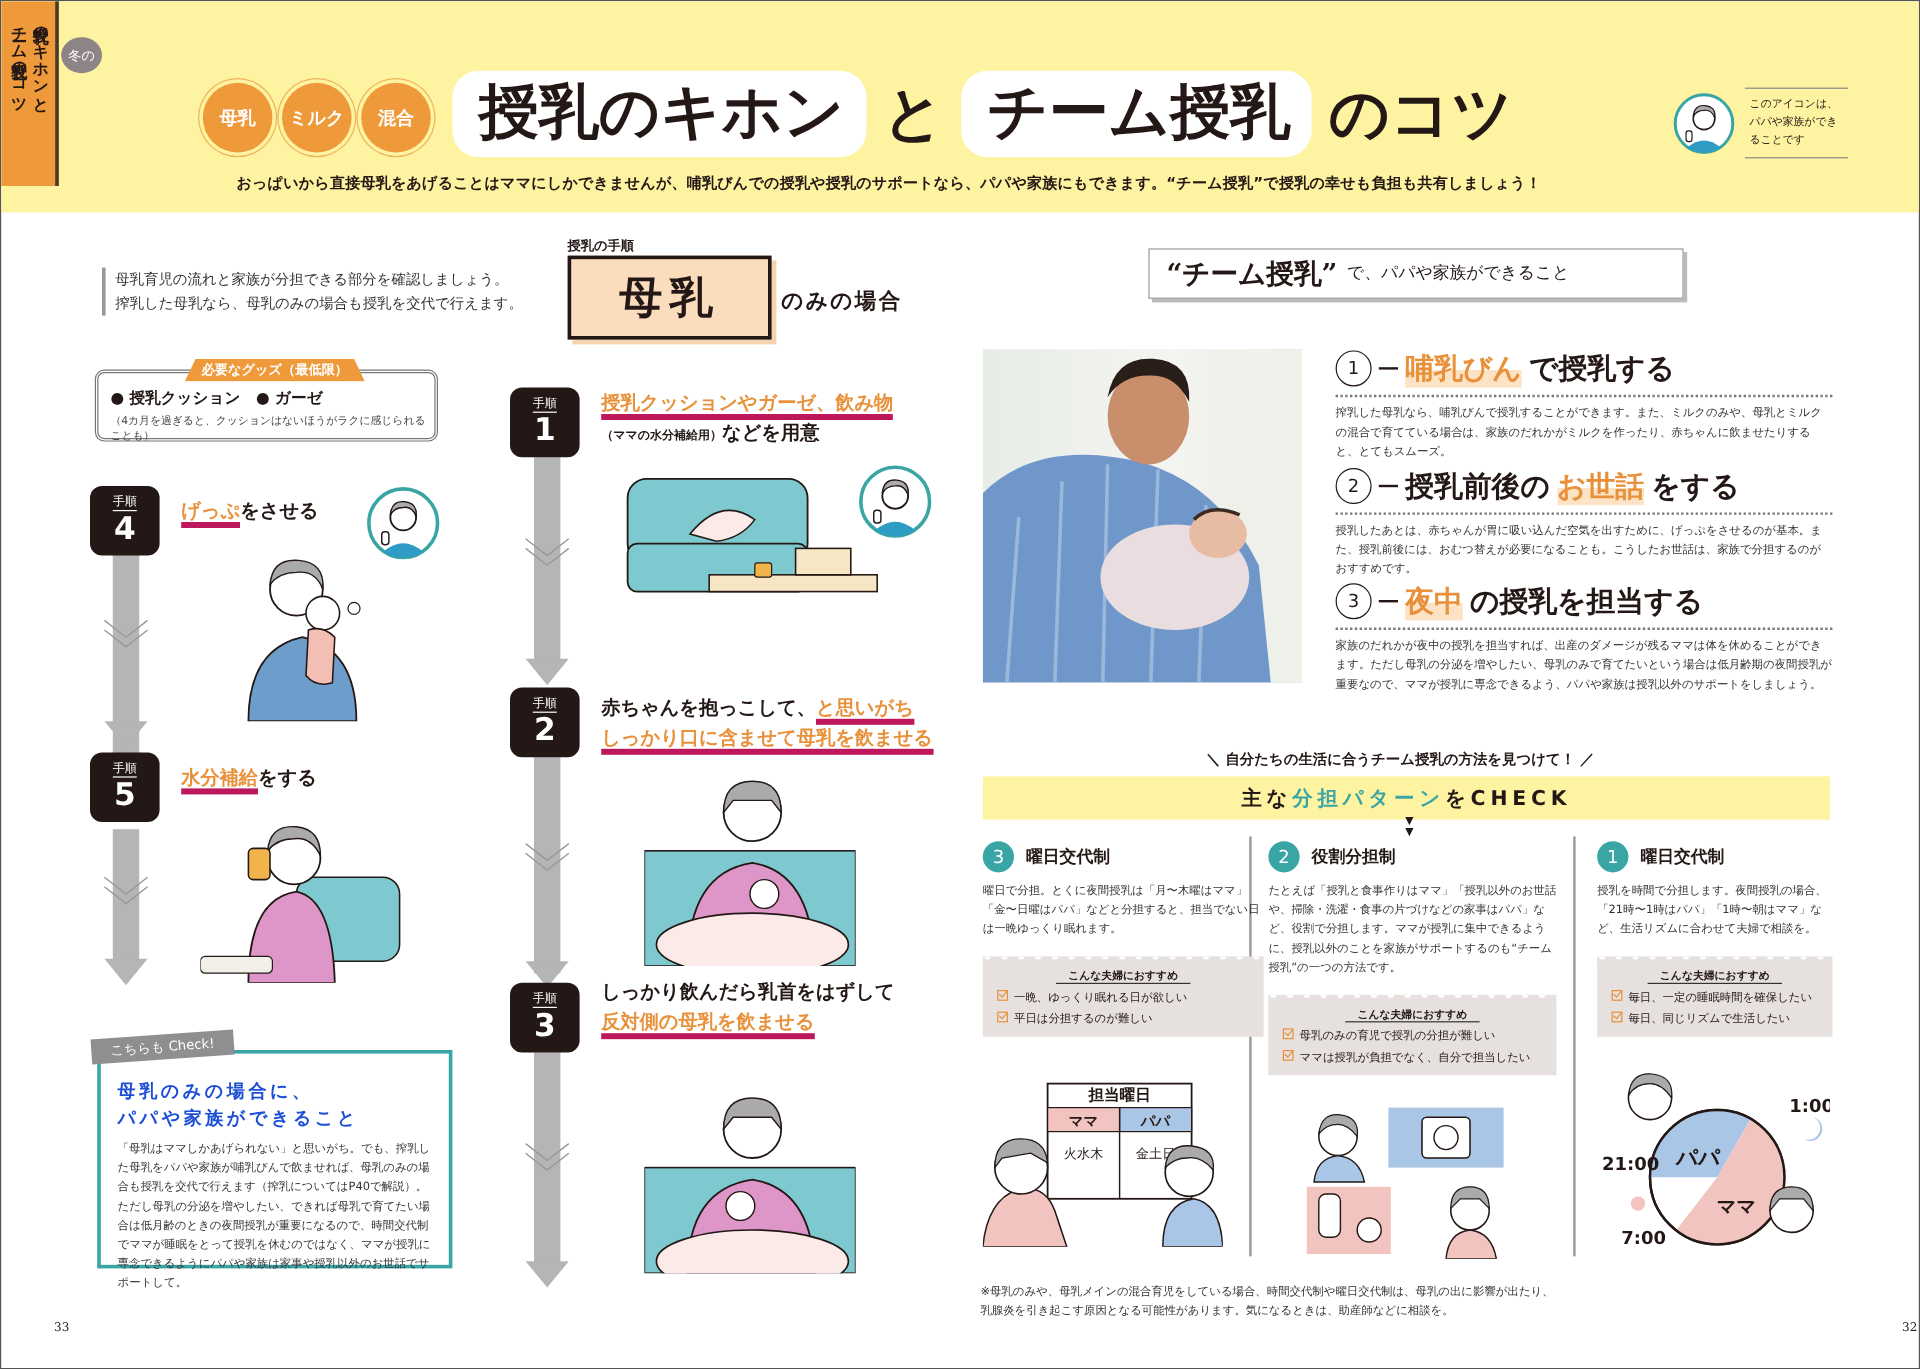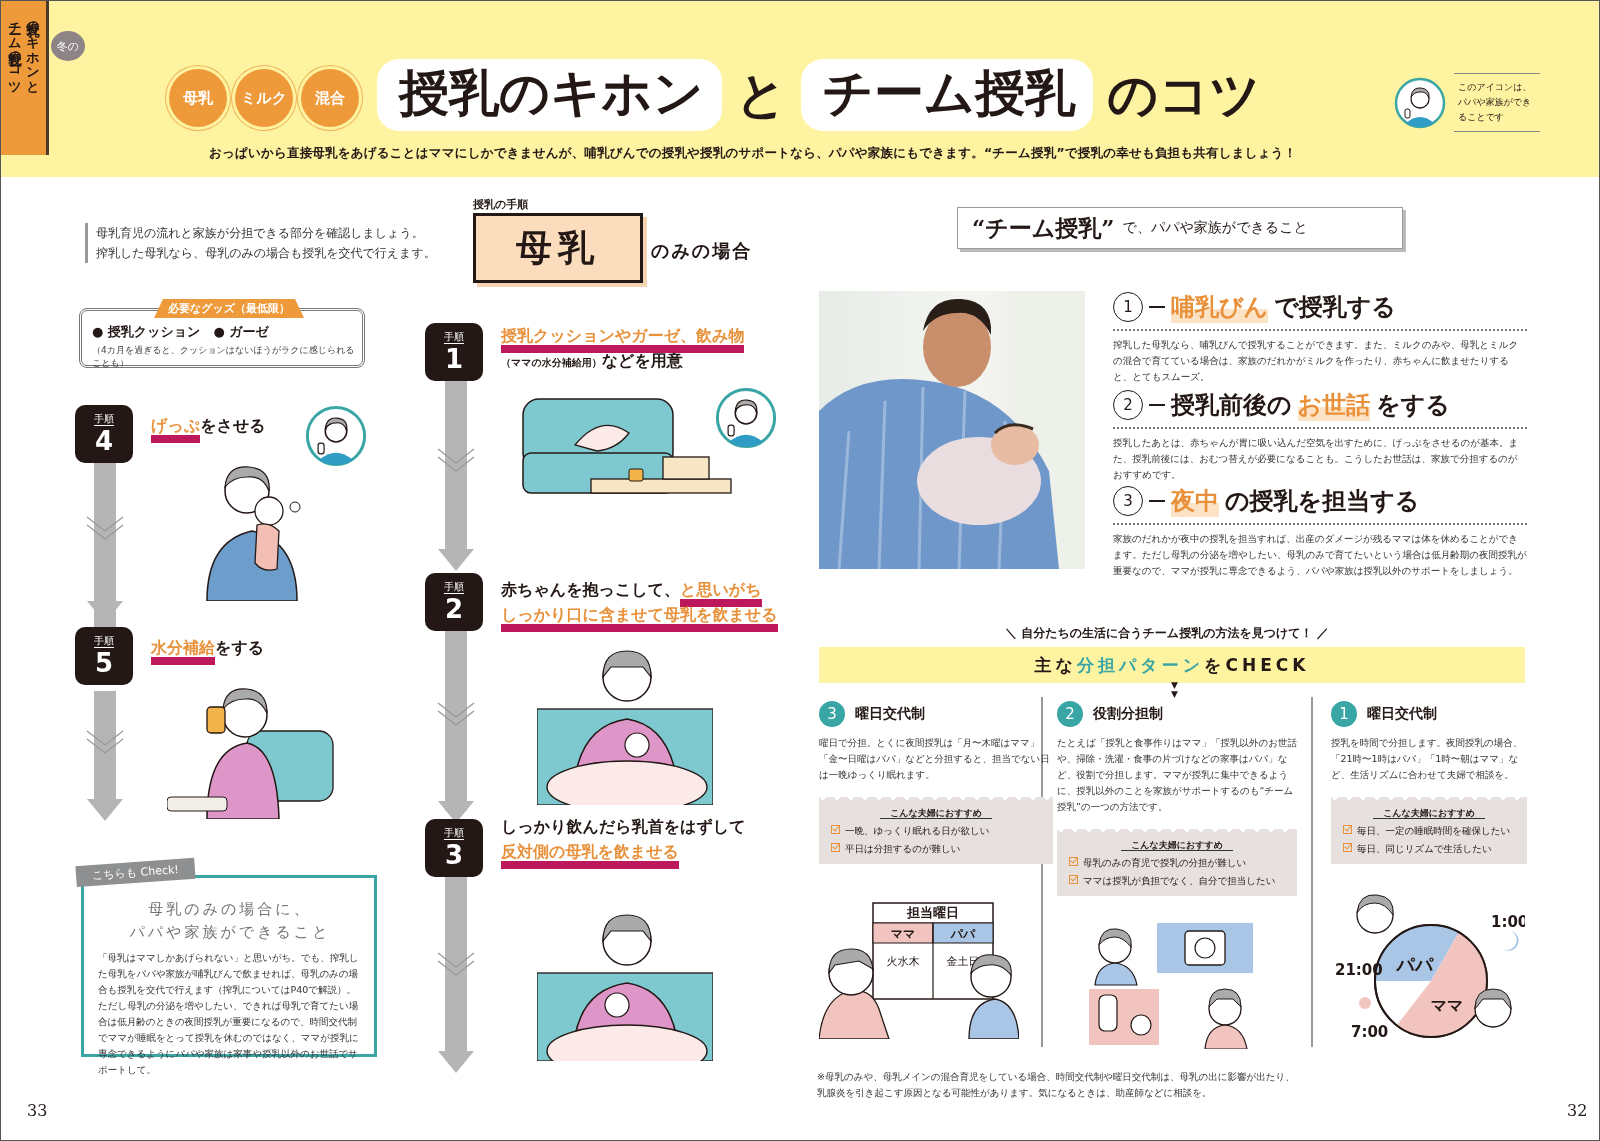--- a/index.html
+++ b/index.html
@@ -10,49 +10,49 @@
   
   .header { position: absolute; left: 0; top: 0; width: 1600px; height: 176px; background: #fdf3a0; }
   .side-tab { position: absolute; left: 0; top: 0; width: 48px; height: 154px; background: #ef9a3a; border-right: 3px solid #4a3b2a; display: flex; flex-direction: row-reverse; justify-content: center; padding-top: 12px; gap: 2px; }
   .side-tab span { writing-mode: vertical-rl; font-size: 13px; font-weight: bold; color: #231815; line-height: 16px; letter-spacing: 0; }
   .season-bubble { position: absolute; left: 50px; top: 30px; width: 34px; height: 30px; border-radius: 50%; background: #8d8585; color: #fff; font-size: 11px; font-weight: normal; display: flex; align-items: center; justify-content: center; }
   .badges { position: absolute; left: 168px; top: 68px; display: flex; gap: 8px; }
   .badge { width: 58px; height: 58px; border-radius: 50%; background: #ef9a3a; box-shadow: 0 0 0 3px #fdf3a0, 0 0 0 4px #efb35a; color: #fff; font-size: 15px; font-weight: bold; display: flex; align-items: center; justify-content: center; }
   .title-row { position: absolute; left: 376px; top: 58px; display: flex; align-items: center; gap: 14px; }
   .title-pill { background: #fff; border-radius: 22px; padding: 2px 18px 6px 22px; font-size: 50px; font-weight: bold; color: #231815; line-height: 64px; }
   .title-plain { font-size: 50px; font-weight: bold; line-height: 64px; color: #231815; }
-  .intro { position: absolute; left: 208px; top: 144px; font-size: 12.5px; font-weight: bold; color: #231815; letter-spacing: 0.2px; }
+  .intro { position: absolute; left: 196px; top: 144px; font-size: 12.5px; font-weight: bold; color: #231815; letter-spacing: 0.2px; }
   .icon-note { position: absolute; left: 1393px; top: 72px; display: flex; align-items: center; gap: 8px; }
   .icon-note .avatar { width: 52px; height: 52px; }
   .icon-note .note-text { border-top: 1.5px solid #888; border-bottom: 1.5px solid #888; padding: 6px 4px; font-size: 9px; line-height: 15px; color: #231815; width: 86px; }
 
   
   .lead { position: absolute; left: 84px; top: 222px; border-left: 3px solid #999; padding-left: 8px; font-size: 12px; line-height: 20px; color: #333; }
   .goods-box { position: absolute; left: 78px; top: 307px; width: 286px; height: 60px; border: 3px double #777; border-radius: 8px; padding: 12px 0 0 10px; }
   .goods-label { position: absolute; left: 72px; top: -12px; background: #ef9a3a; color: #fff; font-size: 11px; font-weight: bold; padding: 2px 14px; clip-path: polygon(6% 0, 94% 0, 100% 100%, 0 100%); }
   .goods-items { font-size: 13px; font-weight: bold; }
   .goods-note { font-size: 9px; color: #444; margin-top: 3px; }
 
   .step-box { position: absolute; width: 58px; height: 58px; background: #231815; border-radius: 10px; color: #fff; display: flex; flex-direction: column; align-items: center; justify-content: center; }
   .step-box .lbl { font-size: 10px; border-bottom: 1px solid #fff; line-height: 13px; }
   .step-box .num { font-size: 26px; font-weight: bold; line-height: 30px; }
   .arrow-shaft { position: absolute; width: 22px; background: #b5b5b5; }
   .arrow-head { position: absolute; width: 0; height: 0; border-left: 18px solid transparent; border-right: 18px solid transparent; border-top: 22px solid #b5b5b5; }
   .chev { position: absolute; width: 40px; height: 26px; }
 
   .step-title { position: absolute; font-size: 16px; font-weight: bold; line-height: 25px; color: #231815; }
-  .hl { color: #e8913a; border-bottom: 8px solid #be185d; }
+  .hl { color: #e8913a; border-bottom: 5px solid #be185d; }
   .step-sub { font-size: 10px; }
 
   .mini-avatar { position: absolute; width: 62px; height: 62px; }
   .illus { position: absolute; }
 
   .check-box { position: absolute; left: 80px; top: 874px; width: 296px; height: 182px; border: 3px solid #3aa5a5; border-left-width: 3px; padding: 20px 12px 8px 14px; background: #fff; }
   .check-tag { position: absolute; left: -8px; top: -16px; background: #8d8f90; color: #fff; font-size: 11px; padding: 3px 16px; transform: rotate(-4deg); }
-  .check-title { text-align: center; color: #737373; font-size: 15px; font-weight: normal; letter-spacing: 3px; line-height: 23px; }
+  .check-title { text-align: left; color: #1d4ed8; font-size: 15px; font-weight: bold; letter-spacing: 3px; line-height: 23px; }
   .check-body { font-size: 9.5px; line-height: 16px; color: #333; margin-top: 6px; }
 
   
   .proc-label { position: absolute; left: 472px; top: 196px; font-size: 11px; font-weight: bold; }
   .proc-box { position: absolute; left: 472px; top: 212px; width: 170px; height: 70px; background: #fbdcbc; border: 3px solid #231815; box-shadow: 4px 4px 0 #f3d3b0; font-size: 36px; font-weight: bold; display: flex; align-items: center; justify-content: center; letter-spacing: 6px; }
   .proc-suffix { position: absolute; left: 650px; top: 238px; font-size: 18px; font-weight: bold; letter-spacing: 2px; }
 
   
   .team-heading { position: absolute; left: 956px; top: 206px; width: 446px; height: 42px; border: 1.5px solid #999; box-shadow: 3px 3px 0 #bbb; display: flex; align-items: center; padding-left: 14px; gap: 8px; background: #fff; }
   .team-heading .big { font-size: 23px; font-weight: bold; font-family: "DejaVu Serif", serif; }
@@ -77,21 +77,21 @@
   .rec-box { margin-top: 14px; background: #e6e0de; padding: 10px 12px 8px 12px; position: relative; }
   .rec-box::before { content: ""; position: absolute; left: 0; right: 0; top: 0; height: 5px; background: radial-gradient(circle at 4px 0, #fff 2.5px, transparent 3px) repeat-x; background-size: 14px 5px; }
   .rec-title { text-align: center; font-size: 9px; font-weight: bold; }
   .rec-title span { border-bottom: 1px solid #333; padding: 0 10px; }
   .rec-item { font-size: 9.5px; margin-top: 5px; display: flex; gap: 5px; }
   .chk { width: 9px; height: 9px; border: 1px solid #e8913a; position: relative; flex-shrink: 0; }
   .chk::after { content: ""; position: absolute; left: 2px; top: -2px; width: 3px; height: 6px; border-right: 1.5px solid #e8913a; border-bottom: 1.5px solid #e8913a; transform: rotate(40deg); }
   .vsep { position: absolute; top: 696px; width: 1.5px; height: 350px; background: #999; }
 
   .footnote { position: absolute; left: 816px; top: 1068px; font-size: 9.5px; line-height: 16px; color: #333; }
-  .page-num { position: absolute; top: 1100px; font-size: 16px; font-family: "DejaVu Serif", serif; }
+  .page-num { position: absolute; top: 1100px; font-size: 10px; font-family: "DejaVu Serif", serif; margin-left: 18px; }
 </style>
 </head>
 <body>
 
 <div class="page">
 
   <div class="header">
     <div class="side-tab">
       <span>授乳のキホンと</span>
       <span>チーム授乳のコツ</span>

